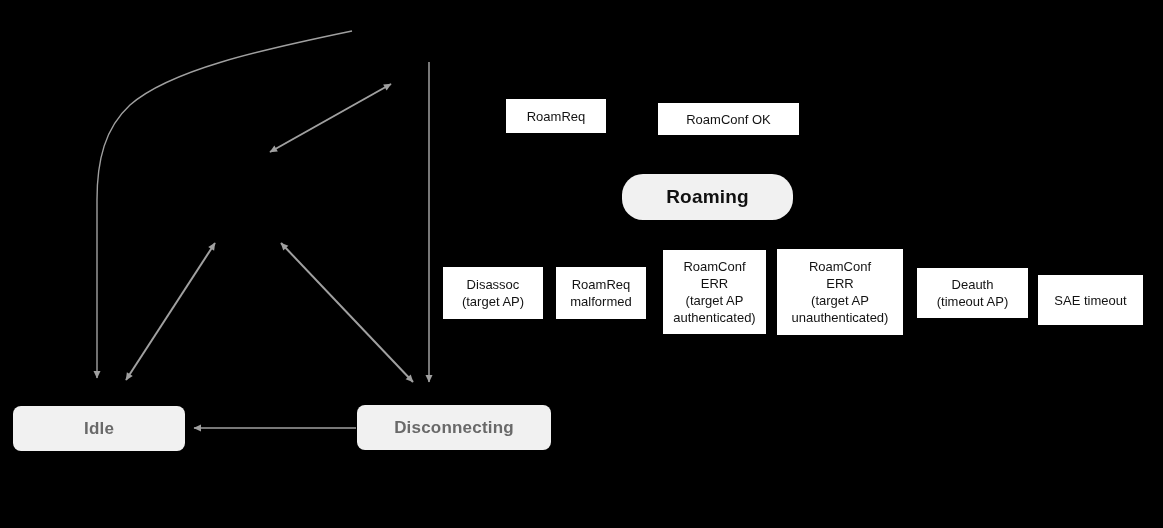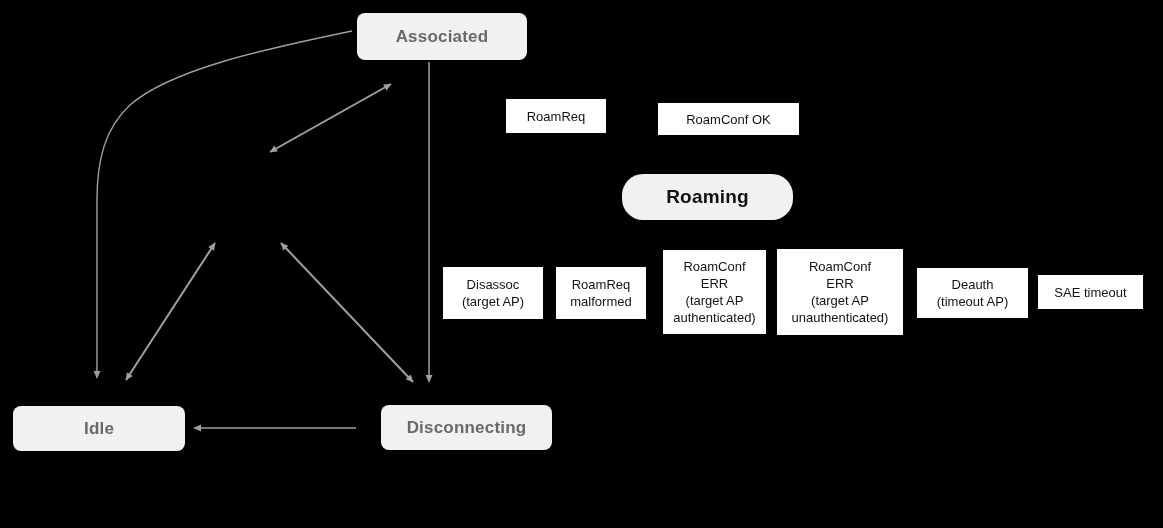--- a/index.html
+++ b/index.html
@@ -76,28 +76,27 @@
 
     <path class="arrow" d="M 429 62 L 429 382" stroke-width="1.5" marker-end="url(#arrowhead)"></path>
 
     <path class="arrow" d="M 215 243 L 126 380" stroke-width="2" marker-start="url(#arrowhead)" marker-end="url(#arrowhead)"></path>
 
     <path class="arrow" d="M 281 243 L 413 382" stroke-width="2" marker-start="url(#arrowhead)" marker-end="url(#arrowhead)"></path>
 
     <path class="arrow" d="M 356 428 L 194 428" stroke-width="1.3" marker-end="url(#arrowhead)"></path>
   </svg>
 
-  <div class="node state" style="left:357px; top:13px; width:170px; height:47px;">Associated</div>
 
 
   <div class="node state emphasis" style="left:622px; top:174px; width:171px; height:46px;">Roaming</div>
 
   <div class="node state" style="left:13px; top:406px; width:172px; height:45px;">Idle</div>
 
-  <div class="node state" style="left:357px; top:405px; width:171px; height:45px;margin-left:24px;">Disconnecting</div>
+  <div class="node state" style="left:357px; top:405px; width:194px; height:45px;">Disconnecting</div>
 
   <div class="node event" style="left:506px; top:99px; width:100px; height:34px;">RoamReq</div>
 
   <div class="node event" style="left:658px; top:103px; width:141px; height:32px;">RoamConf OK</div>
 
   <div class="node event" style="left:443px; top:267px; width:100px; height:52px;">Disassoc
 (target AP)</div>
 
   <div class="node event" style="left:556px; top:267px; width:90px; height:52px;">RoamReq
 malformed</div>
@@ -108,15 +107,15 @@
 authenticated)</div>
 
   <div class="node event" style="left:777px; top:249px; width:126px; height:86px;">RoamConf
 ERR
 (target AP
 unauthenticated)</div>
 
   <div class="node event" style="left:917px; top:268px; width:111px; height:50px;">Deauth
 (timeout AP)</div>
 
-  <div class="node event" style="left:1038px; top:275px; width:105px; height:34px;">SAE timeout</div>
+  <div class="node event" style="left:1038px; top:275px; width:105px; height:50px;">SAE timeout</div>
 
 </div>
 
 </body></html>

